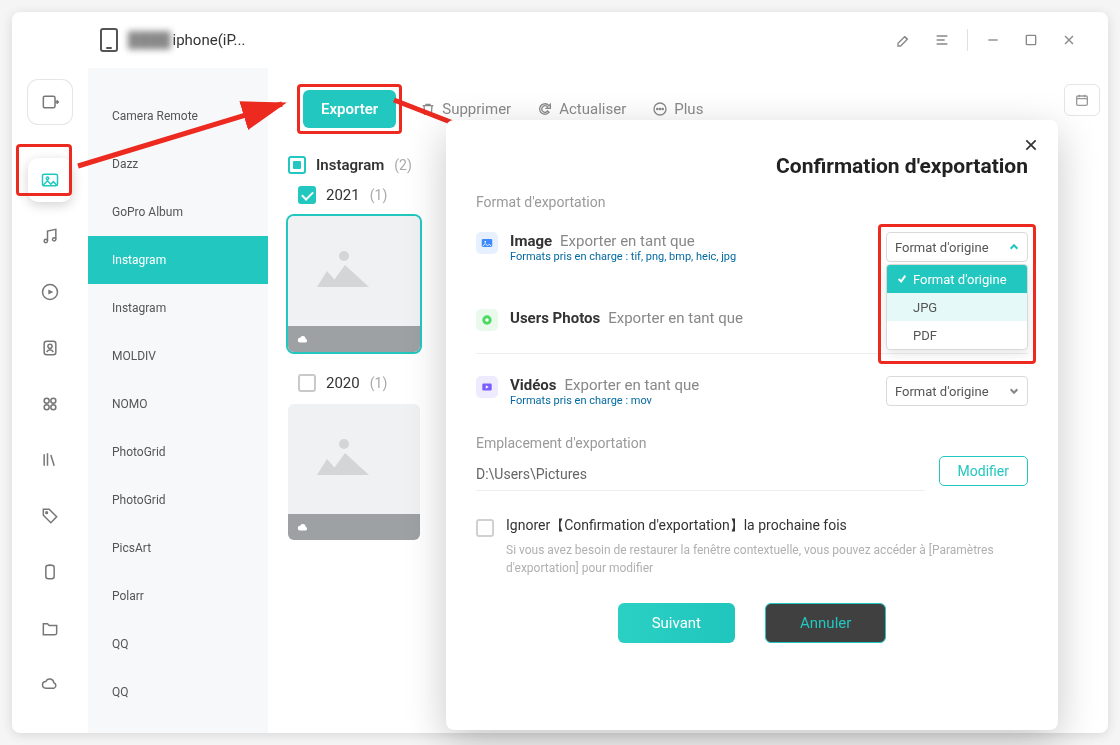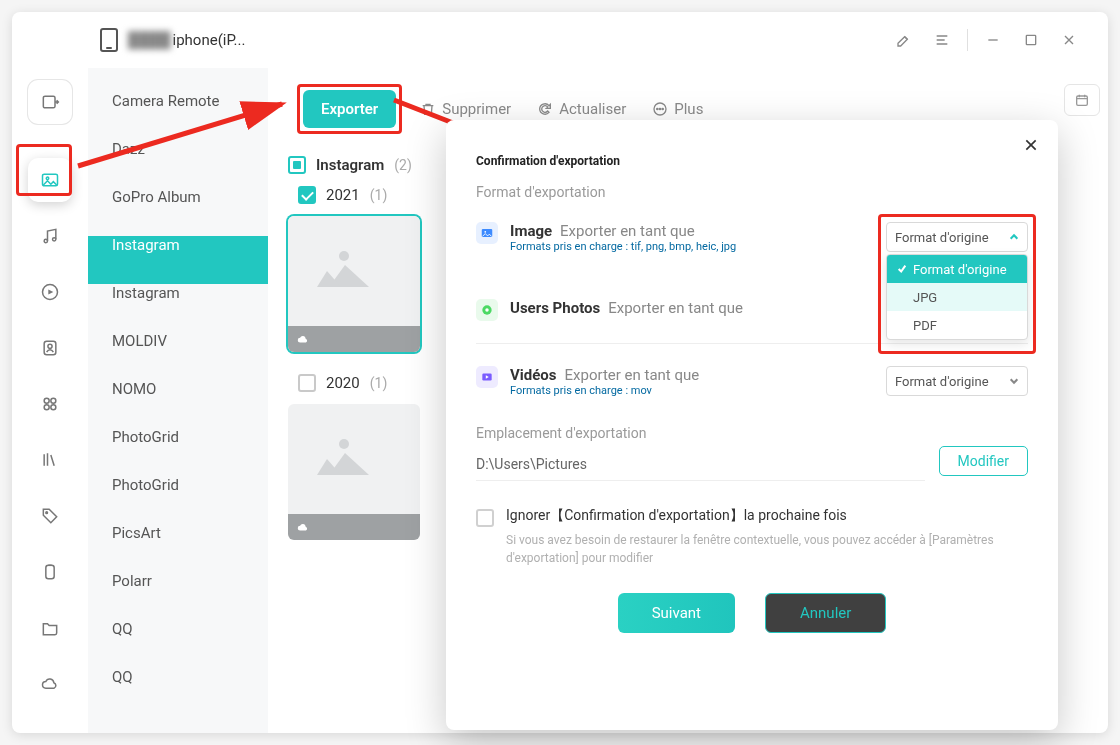--- a/index.html
+++ b/index.html
@@ -18,21 +18,21 @@
   .body-row { flex:1; display:flex; min-height:0; }
 
   .rail { width:76px; display:flex; flex-direction:column; align-items:center; padding-top:12px; gap:12px; }
   .rail-btn { width:44px; height:44px; border-radius:10px; display:flex; align-items:center; justify-content:center; cursor:pointer; color:#777; }
   .rail-btn.circled { box-shadow: 0 0 0 1px #e6e6e6; }
   .rail-btn.active { box-shadow: 0 3px 12px rgba(0,0,0,0.18); background:#fff; color:#22c7c0; }
   .rail-btn svg { width:20px; height:20px; stroke:currentColor; fill:none; stroke-width:1.8; }
   .rail-box.red { position:absolute; left:16px; top:144px; width:56px; height:52px; border:3px solid #ec2a20; border-radius:4px; pointer-events:none; }
 
   .albums { width:180px; background:#f7f8f9; padding-top:24px; overflow:hidden; }
-  .album-item { height:48px; display:flex; padding:0 24px; color:#555; font-size:15px; cursor:pointer; }
+  .album-item { height:48px; display:flex; align-items:center; padding:0 24px; color:#555; font-size:12px; cursor:pointer; }
   .album-item.selected { background:#22c7c0; color:#fff; }
 
   .content { flex:1; padding:16px 20px 0 20px; position:relative; }
   .toolbar { display:flex; align-items:center; gap:10px;padding-left:9px; }
   .export-btn { background:#22c7c0; color:#fff; border:none; border-radius:6px; padding:10px 18px; font-size:15px; font-weight:600; cursor:pointer; }
   .export-wrap { position:relative; padding:6px; display:inline-flex; }
   .red-frame { position:absolute; inset:0; border:3px solid #ec2a20; border-radius:4px; pointer-events:none; }
   .tool-link { display:flex; align-items:center; gap:6px; color:#8a8a8a; font-size:15px; cursor:pointer; padding:6px 8px; }
   .tool-link svg { width:16px; height:16px; stroke:#8a8a8a; fill:none; stroke-width:2; }
   .cal-btn { position:absolute; right:8px; top:16px; width:36px; height:32px; border:1px solid #e5e5e5; border-radius:6px; display:flex; align-items:center; justify-content:center; color:#999; cursor:pointer; }
@@ -55,21 +55,21 @@
   .placeholder .sun { width:10px; height:10px; border-radius:50%; background:#d3d5d7; margin-left:10px; }
   .placeholder .mtn { width:0; height:0; border-left:16px solid transparent; border-right:24px solid transparent; border-bottom:22px solid #d3d5d7; margin-top:4px; position:relative; }
   .placeholder .mtn::after { content:""; position:absolute; left:-28px; top:6px; width:0; height:0; border-left:10px solid transparent; border-right:14px solid transparent; border-bottom:16px solid #d3d5d7; }
   .thumb-bar { height:26px; background:#9ea1a3; display:flex; align-items:center; padding:0 8px; }
   .thumb-bar svg { width:14px; height:10px; fill:#fff; }
 
   
   .modal { position:absolute; left:446px; top:120px; width:612px; height:610px; background:#fff; border-radius:8px; box-shadow:0 12px 40px rgba(0,0,0,0.22); padding:22px 30px; }
   .modal-close { position:absolute; right:14px; top:12px; width:26px; height:26px; display:flex; align-items:center; justify-content:center; cursor:pointer; color:#333; }
   .modal-close svg { width:16px; height:16px; stroke:#333; stroke-width:2.5; }
-  .modal-title { text-align:left; font-weight:700; font-size:12px; color:#222; margin-top:12px; }
+  .modal-title { text-align:right; font-weight:700; font-size:21px; color:#222; margin-top:12px; }
   .section-label { color:#9a9a9a; font-size:14px; margin-top:16px; }
   .row { display:flex; align-items:flex-start; gap:12px; margin-top:22px; }
   .row-icon { width:22px; height:22px; border-radius:5px; display:flex; align-items:center; justify-content:center; flex-shrink:0; }
   .row-icon.blue { background:#3d8bff20; }
   .row-icon.green { background:#4cd96420; }
   .row-icon.purple { background:#7a5cff20; }
   .row-icon svg { width:14px; height:14px; }
   .row-main { flex:1; }
   .row-title { font-size:15px; color:#333; }
   .row-title .strong { font-weight:700; margin-right:8px; }

